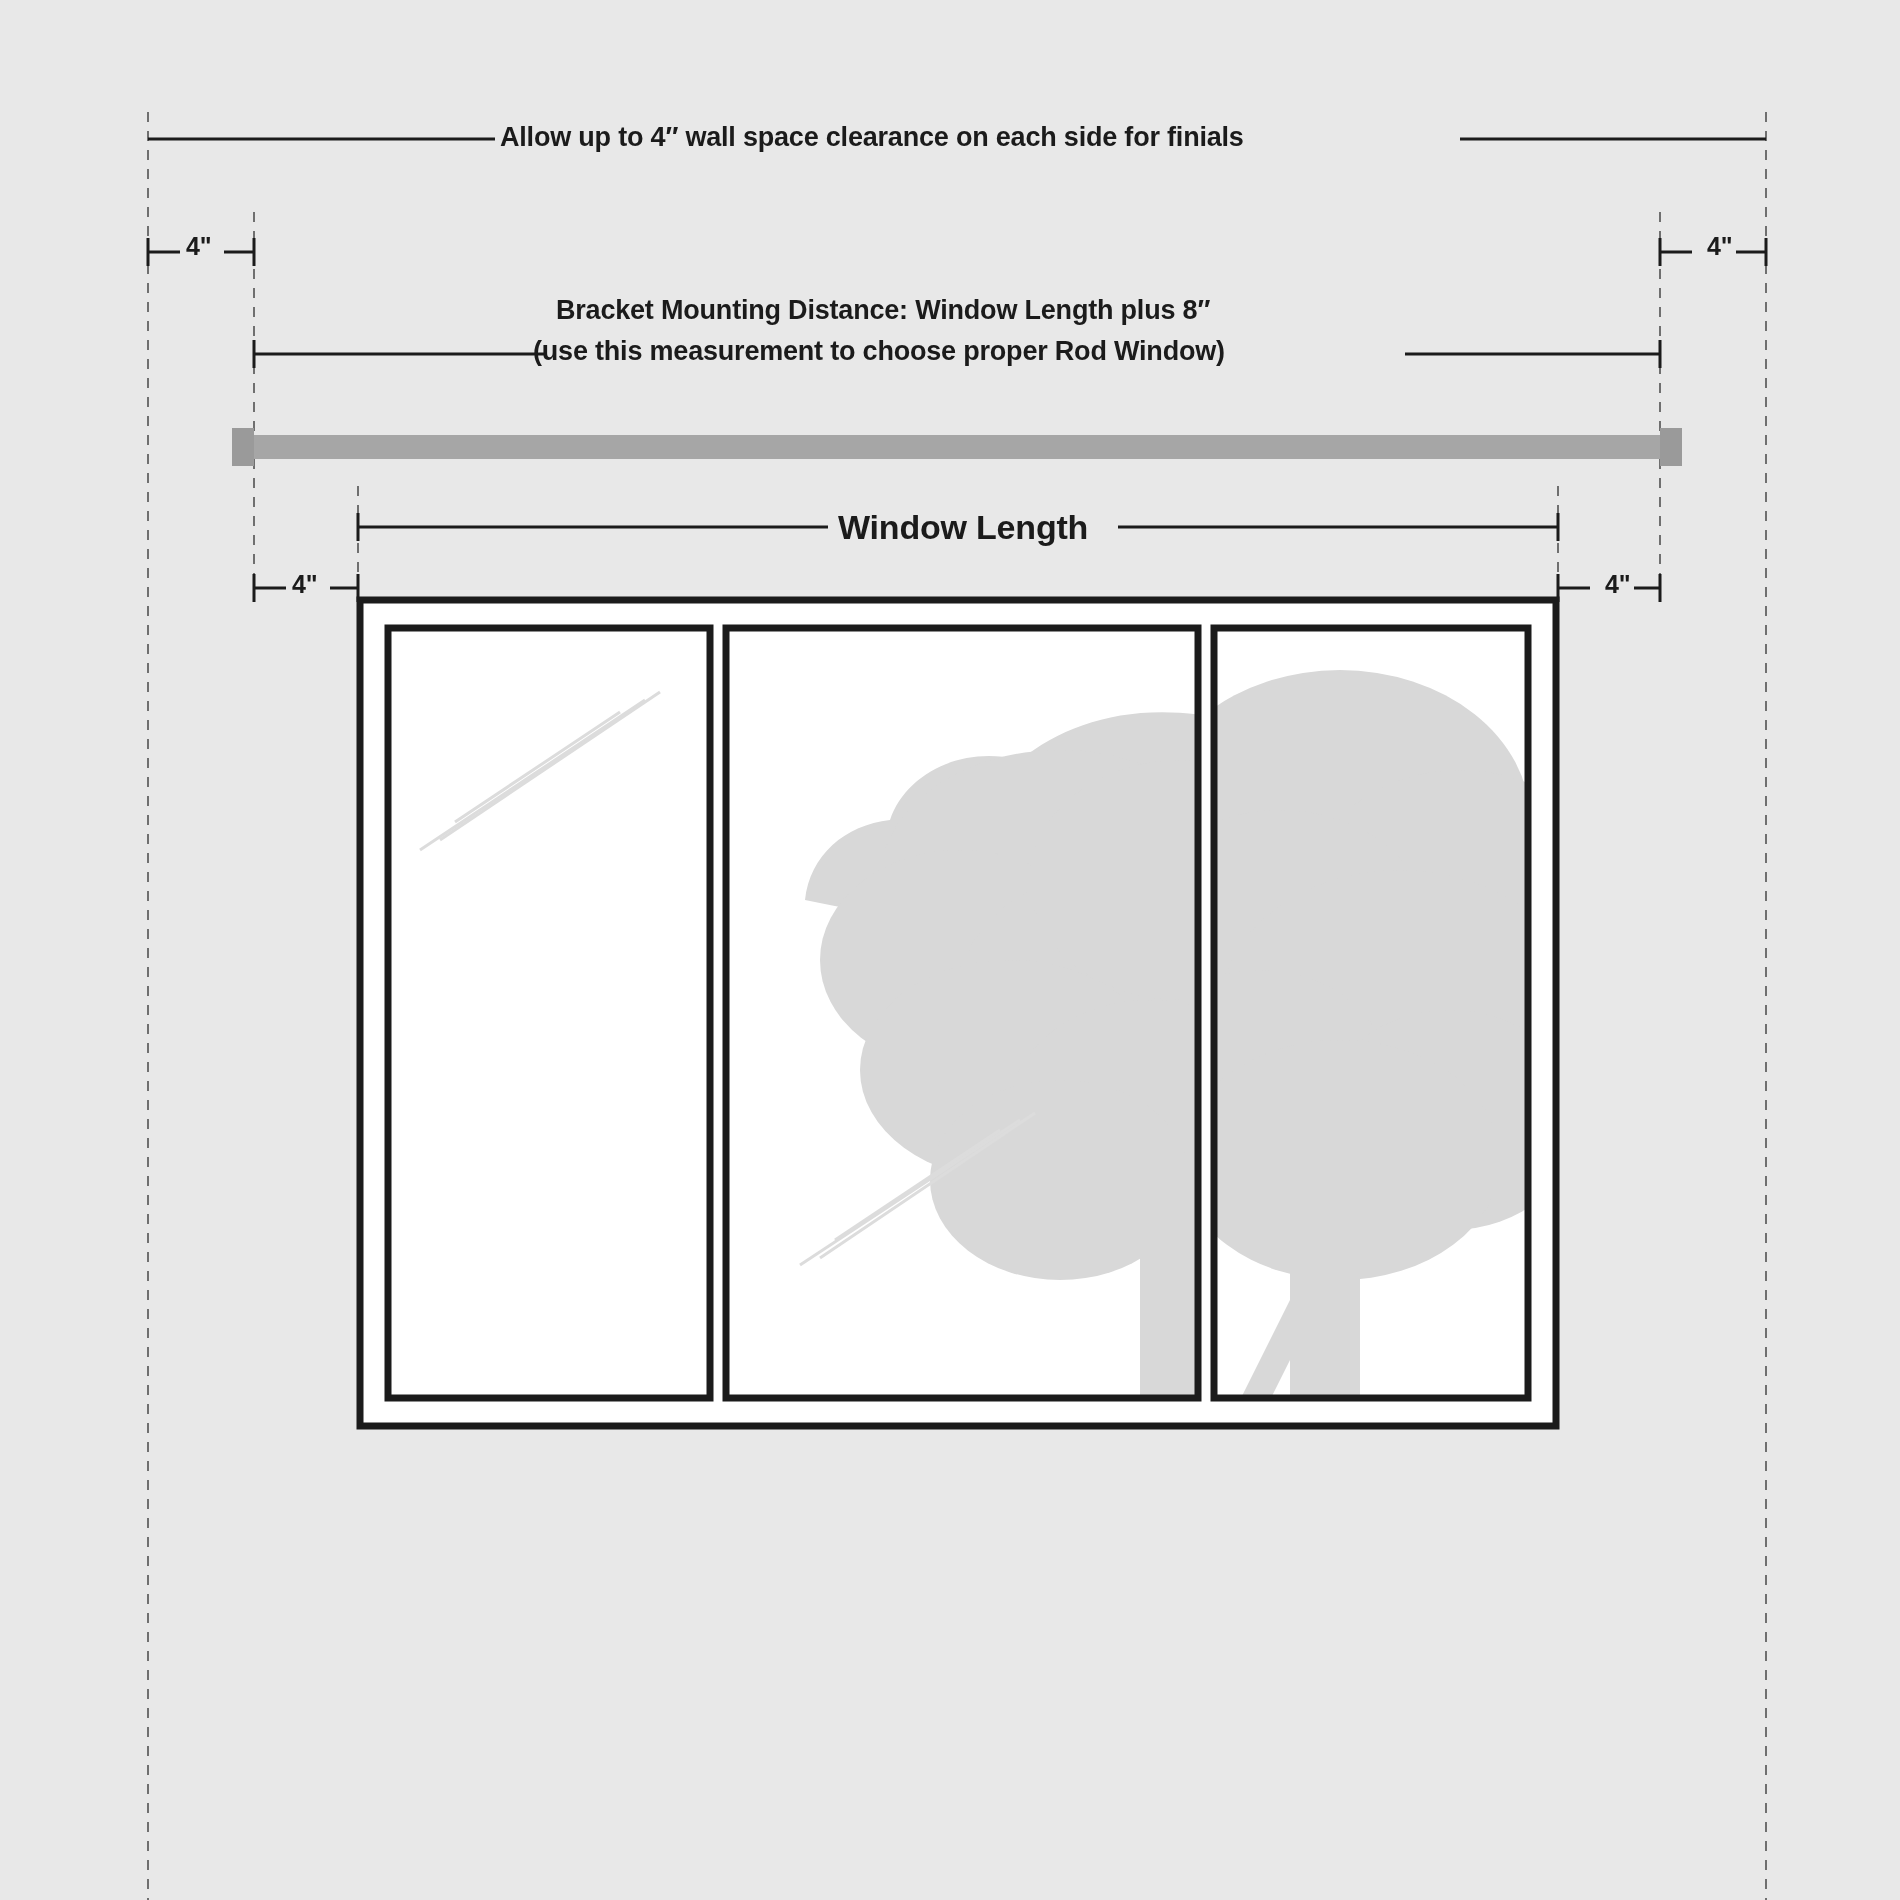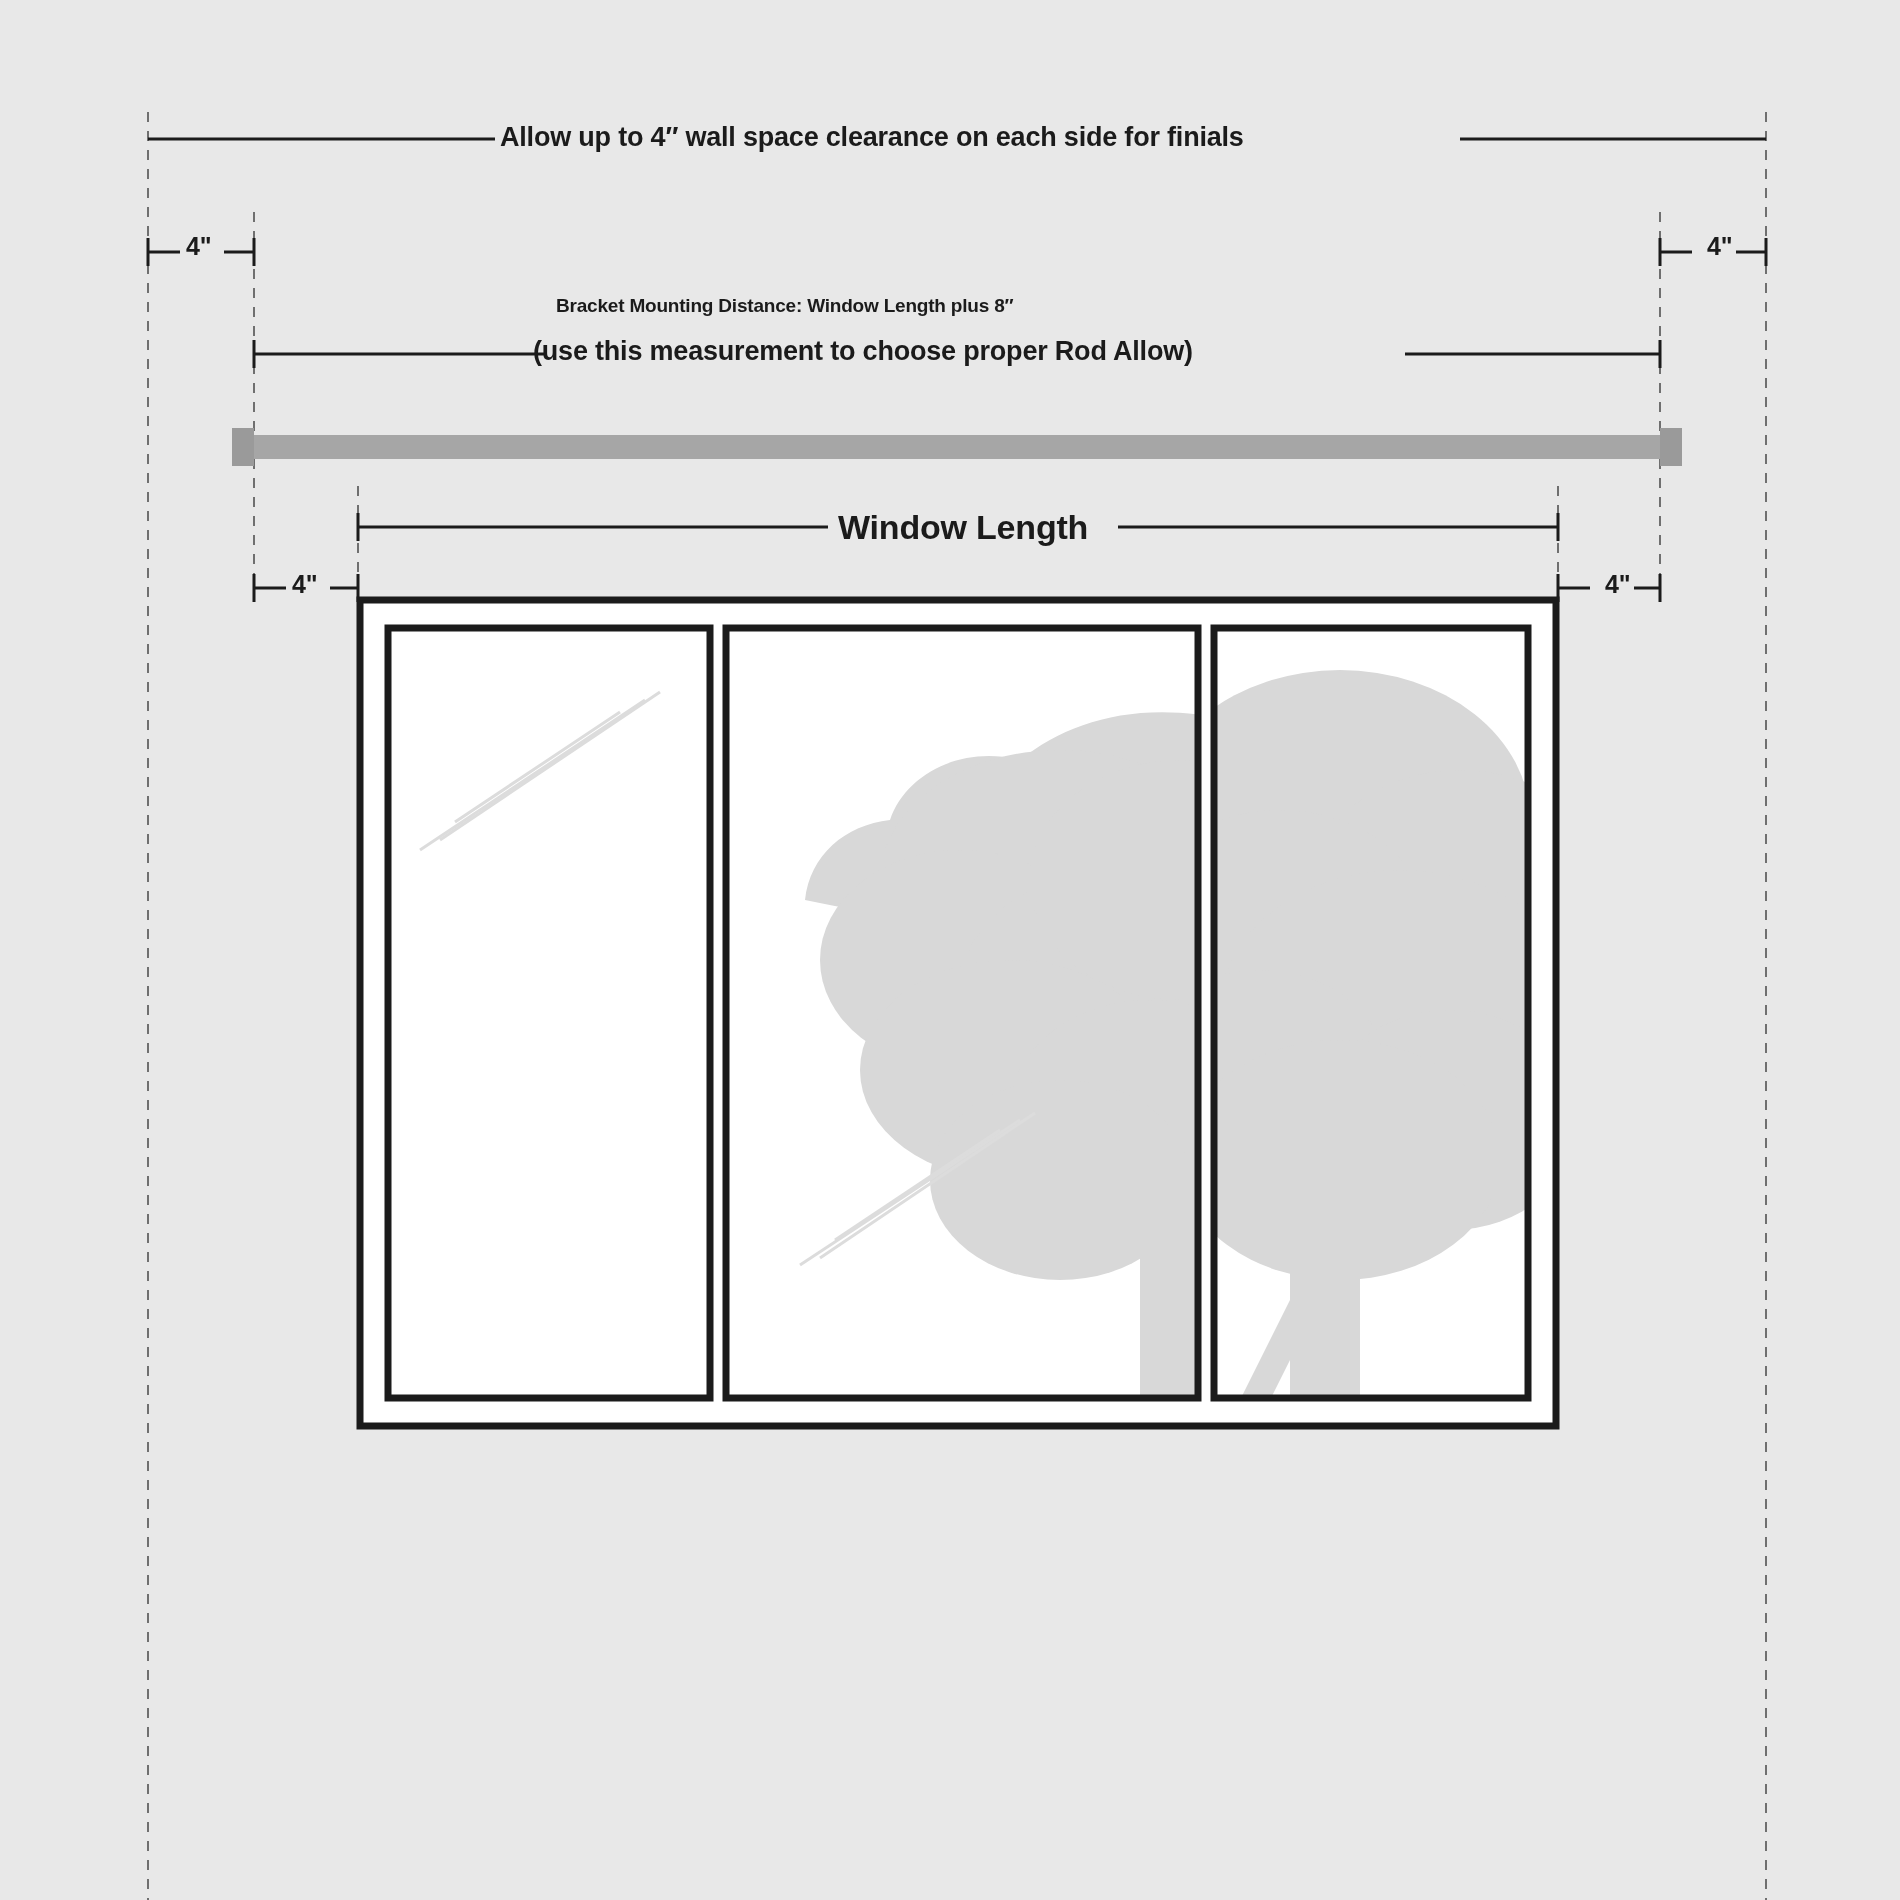--- a/index.html
+++ b/index.html
@@ -43,21 +43,21 @@
   .lbl-inch {
     font-size: 25px;
   }
   #lbl-4-topleft  { left: 186px; top: 232px; }
   #lbl-4-topright { left: 1707px; top: 232px; }
   #lbl-4-botleft  { left: 292px; top: 570px; }
   #lbl-4-botright { left: 1605px; top: 570px; }
 
   
   #lbl-bracket-1 {
-    font-size: 19px;
+    font-size: 27px;
     left: 556px;
     top: 295px;
   }
   #lbl-bracket-2 {
     font-size: 27px;
     left: 533px;
     top: 336px;
   }
 
   
@@ -196,19 +196,19 @@
 </svg>
 
 <div class="label" id="lbl-clearance">Allow up to 4″ wall space clearance on each side for finials</div>
 
 <div class="label lbl-inch" id="lbl-4-topleft">4"</div>
 
 <div class="label lbl-inch" id="lbl-4-topright">4"</div>
 
 <div class="label" id="lbl-bracket-1">Bracket Mounting Distance: Window Length plus 8″</div>
 
-<div class="label" id="lbl-bracket-2">(use this measurement to choose proper Rod Allow)</div>
+<div class="label" id="lbl-bracket-2">(use this measurement to choose proper Rod Window)</div>
 
 <div class="label" id="lbl-window-length">Window Length</div>
 
 <div class="label lbl-inch" id="lbl-4-botleft">4"</div>
 
 <div class="label lbl-inch" id="lbl-4-botright">4"</div>
 
 </body></html>

